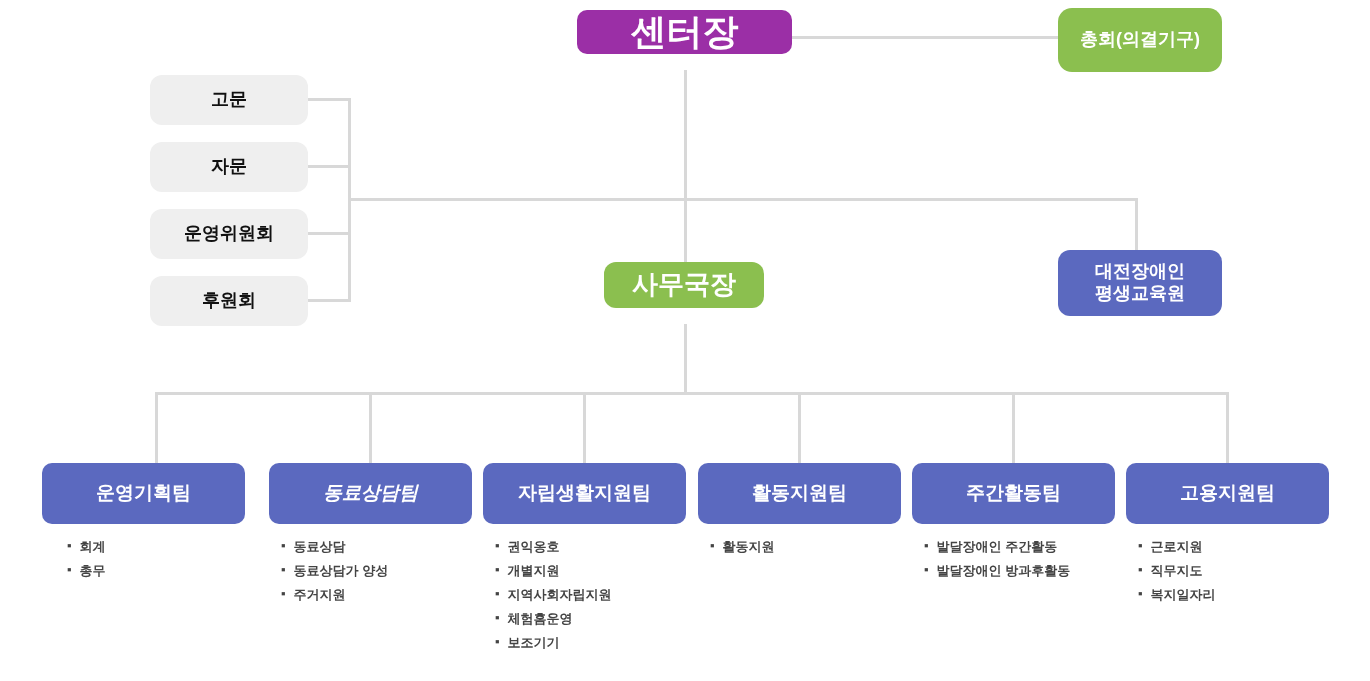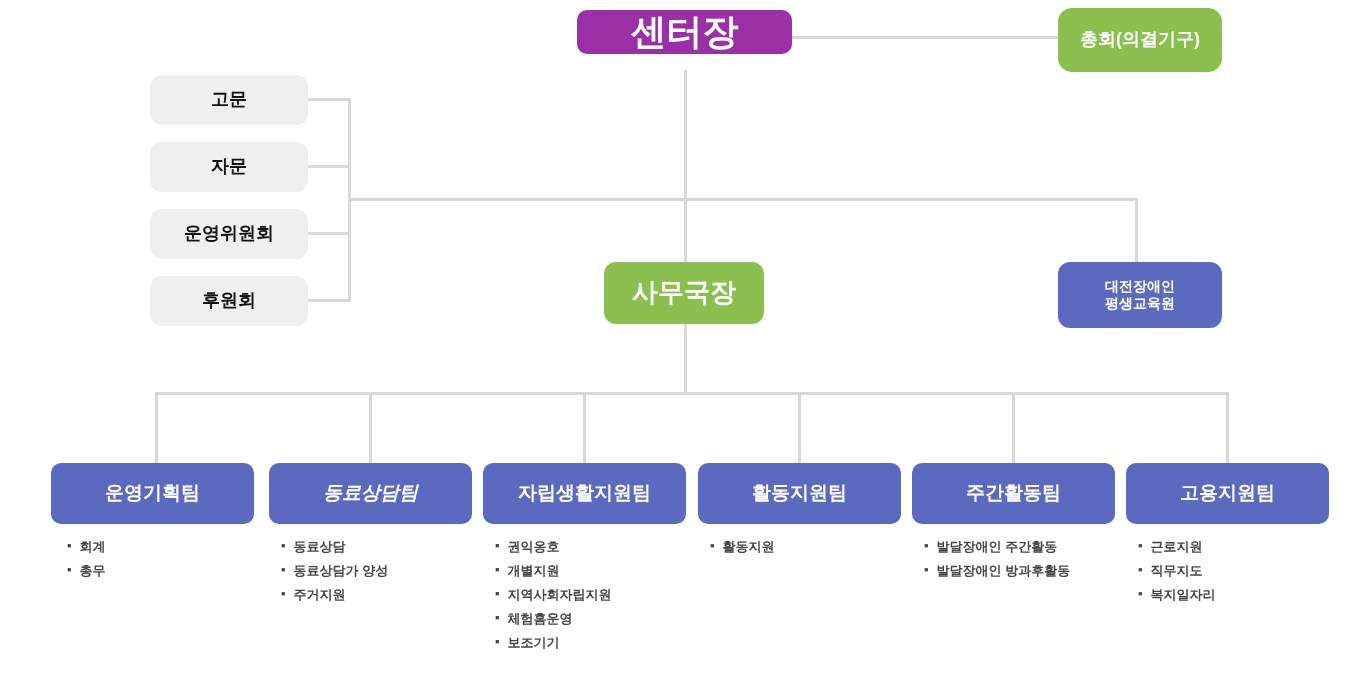--- a/index.html
+++ b/index.html
@@ -37,25 +37,25 @@
     line-height:1.2;
     box-sizing:border-box;
   }
   .node-root{left:577px;top:10px;width:215px;height:44px;background:var(--purple);font-size:36px;}
   .node-assembly{left:1058px;top:8px;width:164px;height:64px;background:var(--green);font-size:18px;border-radius:14px;}
   .node-advisor{left:150px;width:158px;height:50px;background:var(--gray-box);color:var(--advisor-text);font-size:18px;border-radius:12px;}
   .adv-0{top:75px;}
   .adv-1{top:142px;}
   .adv-2{top:209px;}
   .adv-3{top:276px;}
-  .node-director{left:604px;top:262px;width:160px;height:62px;background:var(--green);font-size:26px;border-radius:12px;}
-  .node-institute{left:1058px;top:262px;width:164px;height:66px;background:var(--blue);font-size:14px;border-radius:12px;}
+  .node-director{left:604px;top:262px;width:160px;height:46px;background:var(--green);font-size:26px;border-radius:12px;}
+  .node-institute{left:1058px;top:250px;width:164px;height:66px;background:var(--blue);font-size:18px;border-radius:12px;}
   .node-institute span{display:block;}
   .node-team{top:463px;width:203px;height:61px;background:var(--blue);font-size:19px;}
-  .team-0{left:51px;}
+  .team-0{left:42px;}
   .team-1{left:269px;font-style:italic;}
   .team-2{left:483px;}
   .team-3{left:698px;}
   .team-4{left:912px;}
   .team-5{left:1126px;}
   
   .team-list{
     position:absolute;
     top:540px;
     width:235px;

